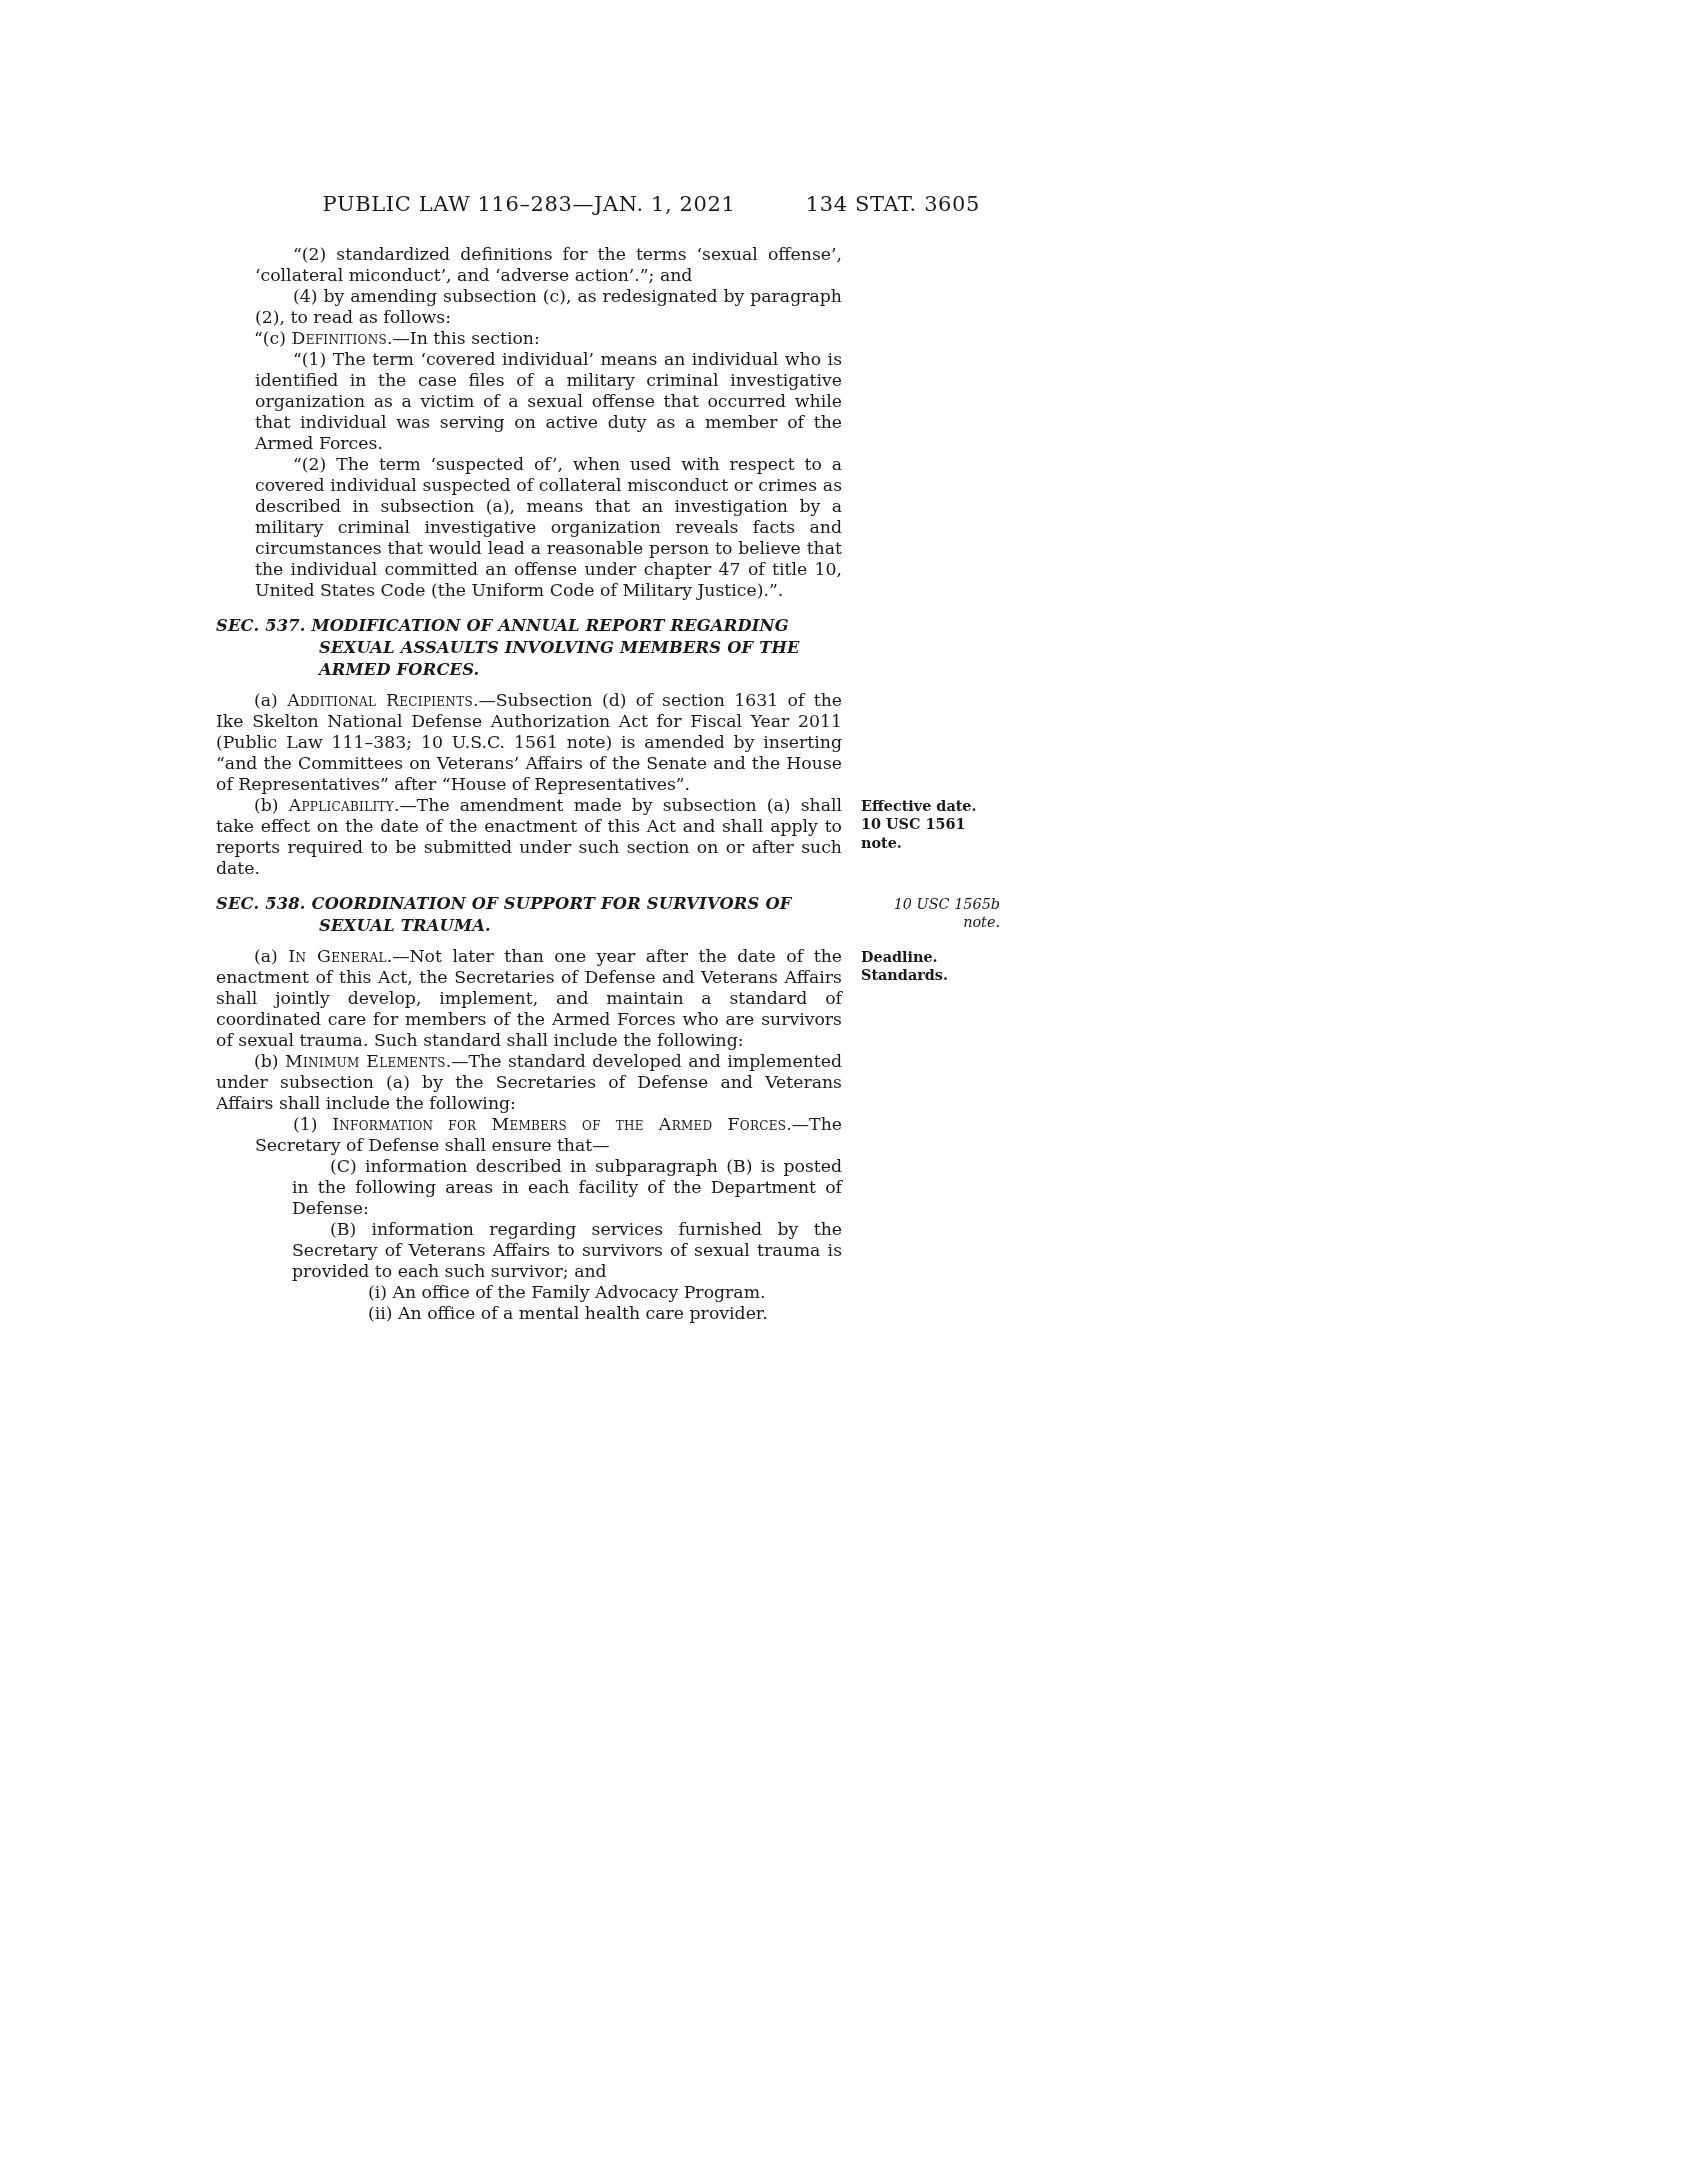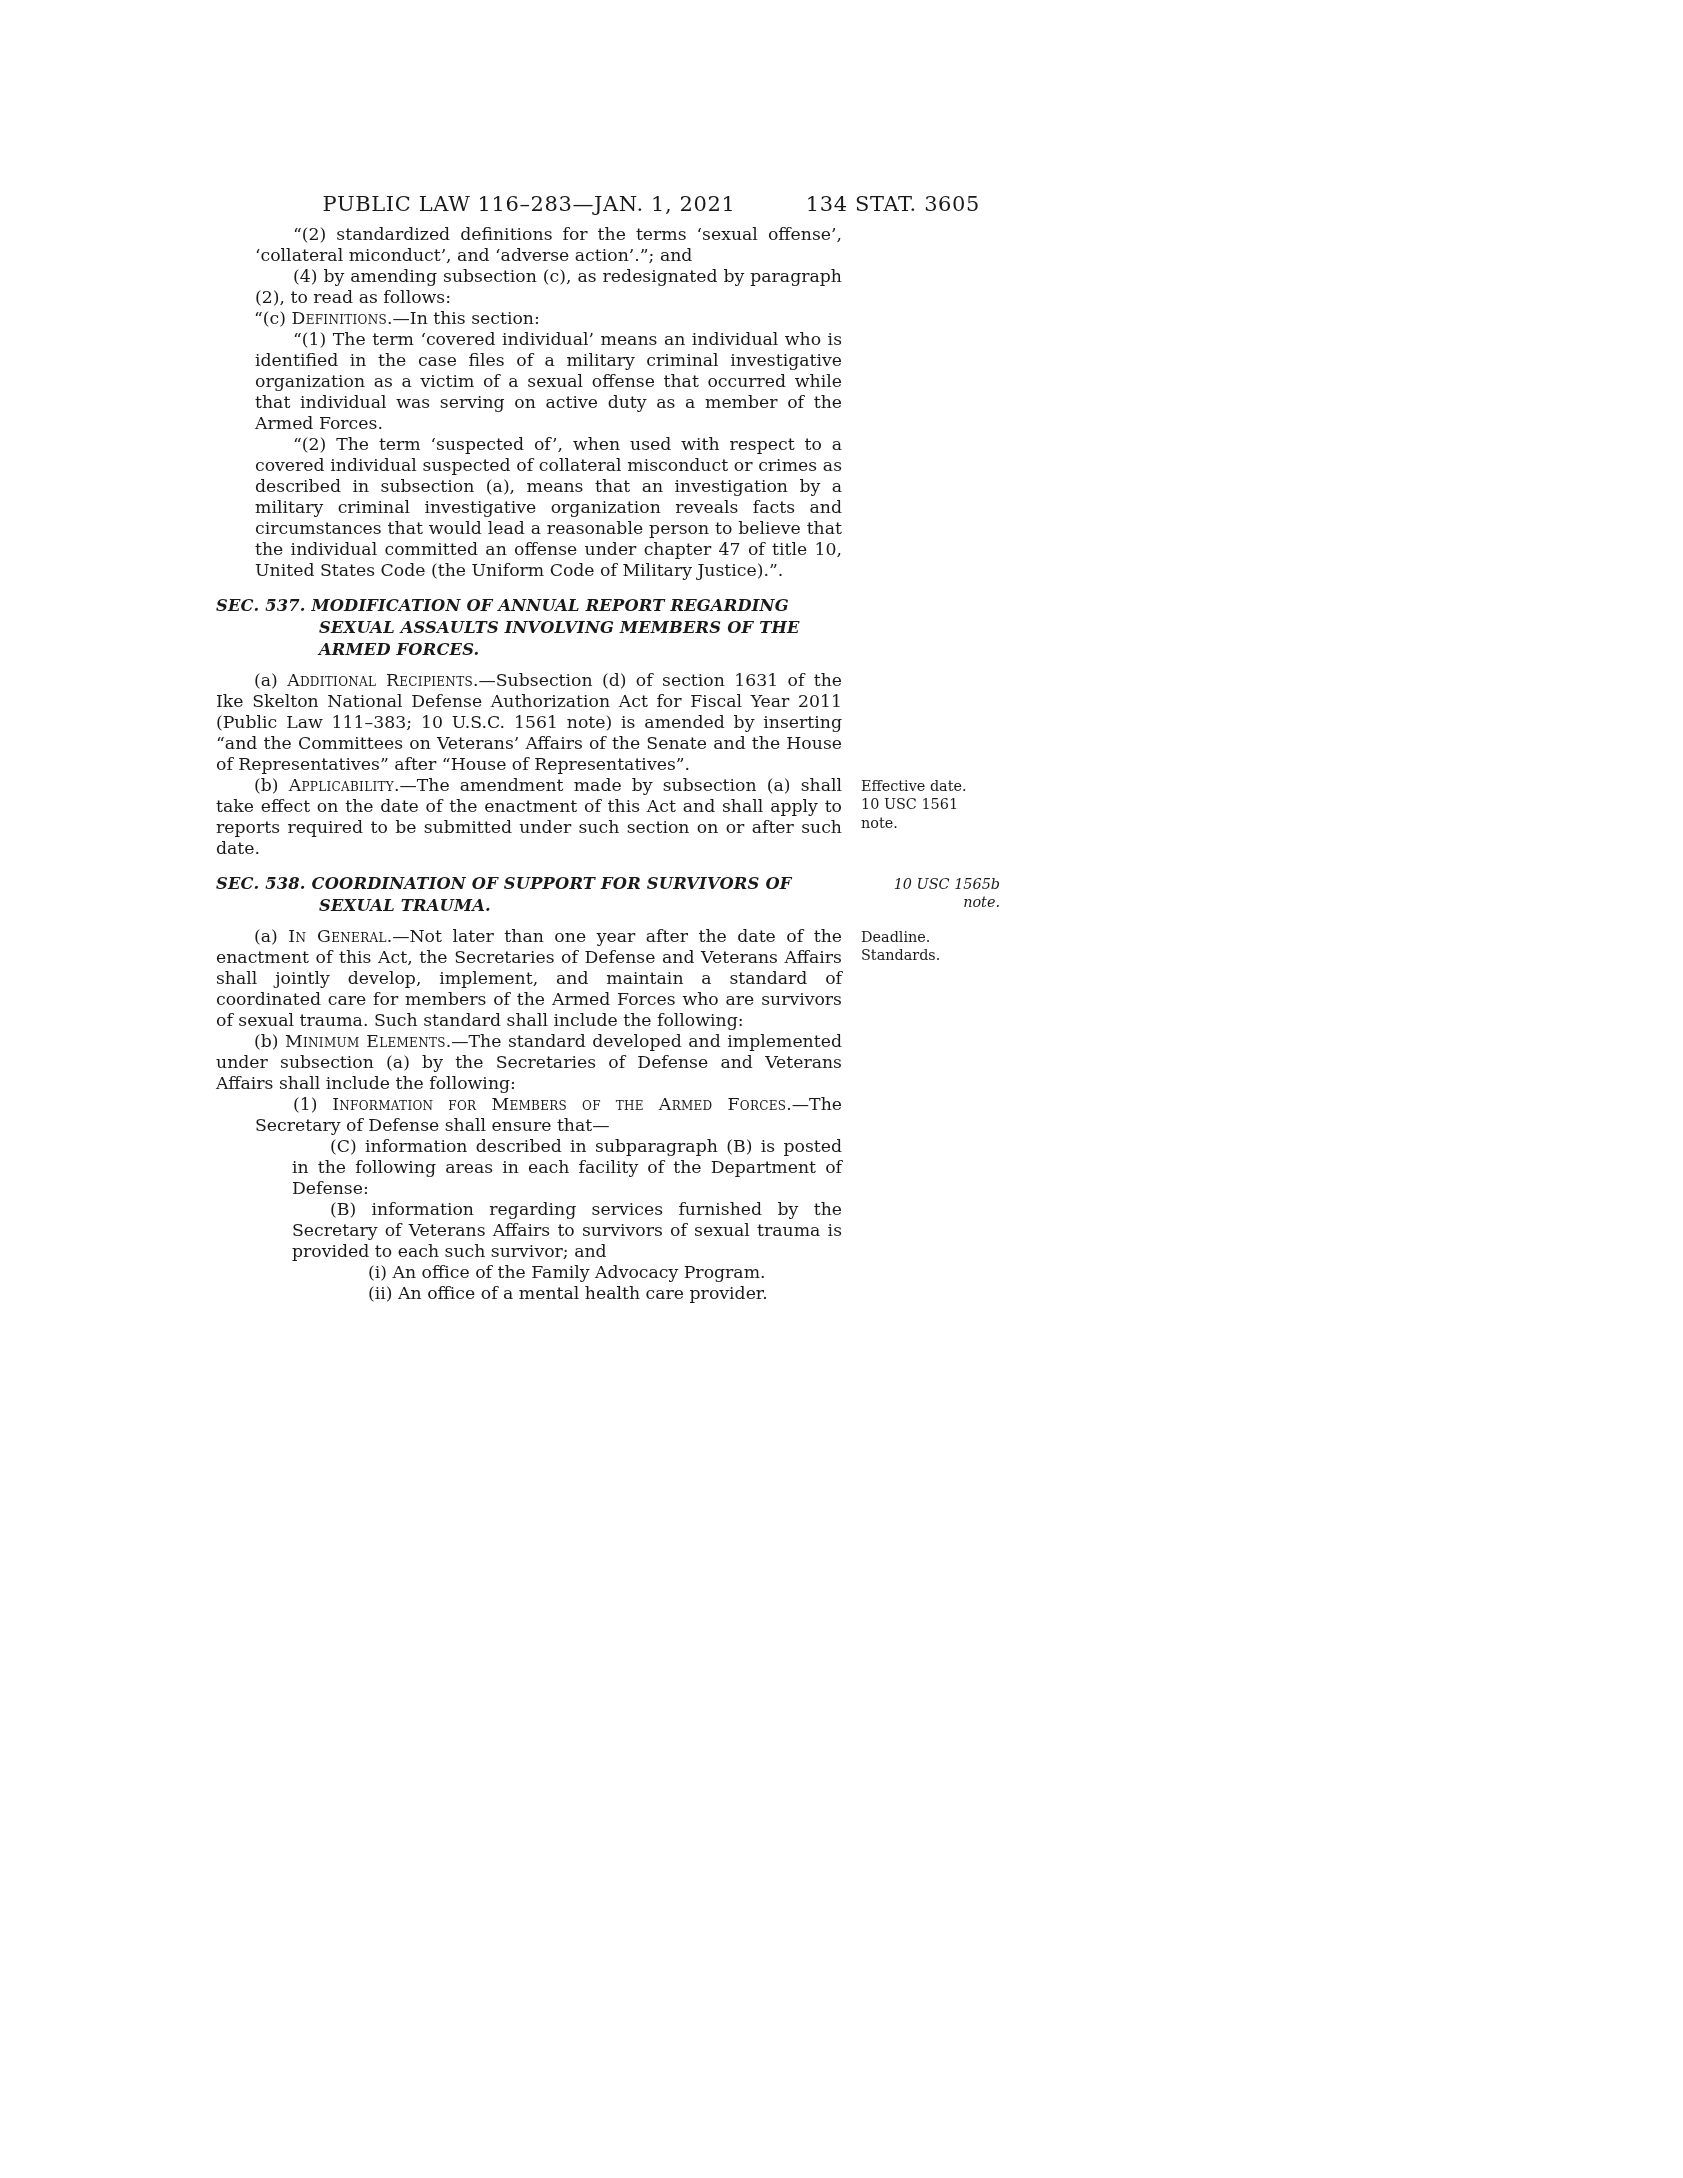--- a/index.html
+++ b/index.html
@@ -35,21 +35,21 @@
     text-align: center;
     display: inline-block;
   }
   .h-right {
     position: absolute;
     right: 0;
     top: 0;
   }
   .content {
     position: absolute;
-    top: 212px;
+    top: 232px;
     left: 216px;
     width: 626px;
     font-size: 17.3px;
     line-height: 21px;
     text-align: justify;
   }
   .block { position: relative; }
   .l0 { text-indent: 38px; }
   .l1 { margin-left: 39px;  text-indent: 38px; }
   .l2 { margin-left: 76px;  text-indent: 38px; }
@@ -67,21 +67,21 @@
   }
   .sc {
     font-variant: small-caps;
     letter-spacing: 0.3px;
   }
   .margin-note {
     position: absolute;
     left: 645px;
     top: 2px;
     width: 139px;
-    font-weight: normal;
+    font-weight: bold;
     font-size: 14.4px;
     line-height: 18.3px;
     letter-spacing: 0;
     text-align: left;
     text-indent: 0;
     white-space: nowrap;
   }
   .sec .margin-note { font-weight: normal; text-align: right; }
 </style>
 </head>

